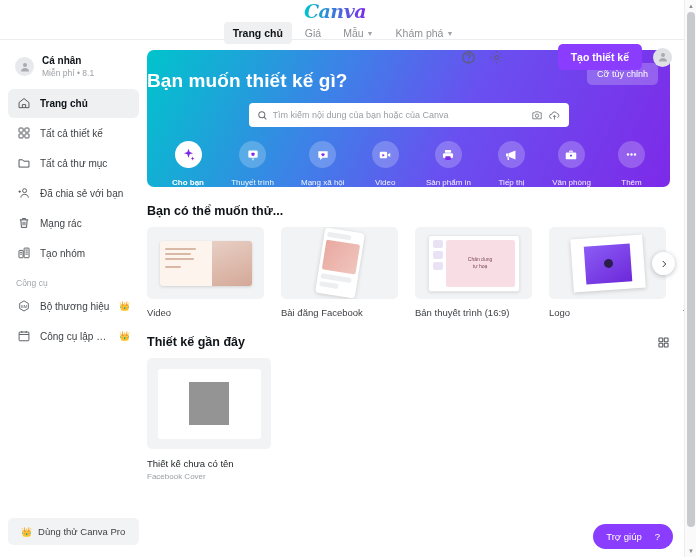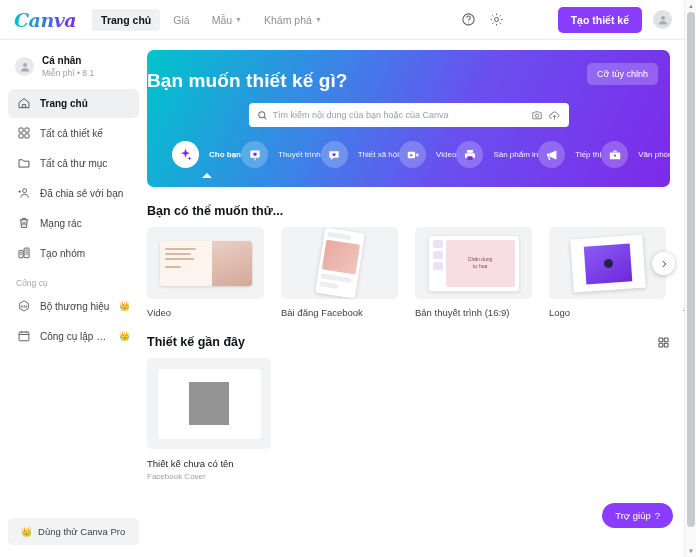--- a/index.html
+++ b/index.html
@@ -7,21 +7,21 @@
     width: 696px; height: 557px;
     font-family: "Liberation Sans", sans-serif;
     background: #fff; overflow: hidden;
   }
   body { position: relative; }
 
   
   .header {
     position: absolute; top: 0; left: 0; width: 684px; height: 40px;
     background: #fff; border-bottom: 1px solid #ebedef;
-    display: flex; align-items: center; padding: 0 12px 0 14px; z-index: 20;
+    display: flex; align-items: center; padding: 0 12px 0 14px; z-index: 20; flex-direction: column;
   }
   .logo {
     font-family: "DejaVu Serif", serif; font-style: italic; font-weight: 700;
     font-size: 19px; letter-spacing: -0.5px; margin-right: 16px;
     background: linear-gradient(90deg,#00c4cc 0%,#7d2ae8 100%);
     -webkit-background-clip: text; background-clip: text; color: transparent;
     -webkit-text-fill-color: transparent;
   }
   .nav { display: flex; align-items: center; gap: 4px; }
   .nav-item {
@@ -105,21 +105,21 @@
     border-radius: 4px; display: flex; align-items: center; padding: 0 8px; gap: 5px;
   }
   .search-input {
     border: 0; outline: 0; flex: 1; font-size: 9px; color: #33363a;
     font-family: "Liberation Sans", sans-serif; background: transparent;
   }
   .search-input::placeholder { color: #9b9ea3; }
   .sb-icon { color: #6b6e73; display: flex; align-items: center; cursor: pointer; }
 
   .cats { display: flex; justify-content: space-between; padding: 14px 25px 0; }
-  .cat { display: flex; flex-direction: row; align-items: center; gap: 10px; cursor: pointer; position: relative; text-align: center; }
+  .cat { display: flex; flex-direction: column; align-items: center; gap: 10px; cursor: pointer; position: relative; text-align: center; }
   .cat-circle {
     width: 27px; height: 27px; border-radius: 50%; background: rgba(255,255,255,.22);
     display: flex; align-items: center; justify-content: center; color: #fff;
   }
   .cat.active .cat-circle { background: #fff; color: #7d2ae8; }
   .cat-label { font-size: 8px; color: rgba(255,255,255,.93); white-space: nowrap; }
   .cat.active .cat-label { color: #fff; font-weight: 700; }
   .cat.active::after {
     content: ""; position: absolute; bottom: -10px; left: 50%; transform: translateX(-50%);
     border-left: 5px solid transparent; border-right: 5px solid transparent;
@@ -154,23 +154,23 @@
   }
   .recent-inner {
     width: 103px; height: 70px; background: #fff; border-radius: 3px;
     display: flex; align-items: center; justify-content: center;
   }
   .recent-sq { width: 40px; height: 43px; background: #949494; }
   .recent-name { font-size: 9.5px; color: #24282c; margin-top: 9px; }
   .recent-type { font-size: 8px; color: #9b9ea3; margin-top: 3px; }
 
   .help-btn {
-    position: absolute; right: 23px; bottom: 29px; background: #8b3dff; color: #fff;
+    position: absolute; right: 23px; bottom: 8px; background: #8b3dff; color: #fff;
     border: 0; border-radius: 14px; padding: 7px 13px; font-size: 9.5px;
-    display: flex; align-items: center; gap: 4px; cursor: pointer;
+    display: flex; align-items: center; gap: 13px; cursor: pointer;
     font-family: "Liberation Sans", sans-serif; z-index: 30;
   }
 
   
   .scrollbar {
     position: absolute; top: 0; right: 0; width: 12px; height: 557px;
     background: #fafafa; border-left: 1px solid #ededed; z-index: 25;
   }
   .scroll-thumb {
     position: absolute; top: 12px; left: 2px; width: 8px; height: 515px;
@@ -424,21 +424,21 @@
         <div class="cat-label">Thuyết trình</div>
       </div>
 
       <div class="cat">
         <div class="cat-circle">
           <svg width="14" height="14" viewBox="0 0 24 24" fill="currentColor">
             <path d="M4 5.4h16v11.2h-8.6L7 20.4v-3.8H4z"></path>
             <path d="M12 14.4l-2.6-2.6a1.6 1.6 0 012.2-2.3l.4.4.4-.4a1.6 1.6 0 012.2 2.3z" fill="#7d2ae8"></path>
           </svg>
         </div>
-        <div class="cat-label">Thiết xã hội</div>
+        <div class="cat-label">Mạng xã hội</div>
       </div>
 
       <div class="cat">
         <div class="cat-circle">
           <svg width="14" height="14" viewBox="0 0 24 24" fill="currentColor">
             <rect x="3" y="6.6" width="12.6" height="10.8" rx="2"></rect>
             <path d="M16.6 11.2l4.4-2.8v7.2l-4.4-2.8z"></path>
             <path d="M7.6 9.8l4 2.6-4 2.6z" fill="#7d2ae8"></path>
           </svg>
         </div>

